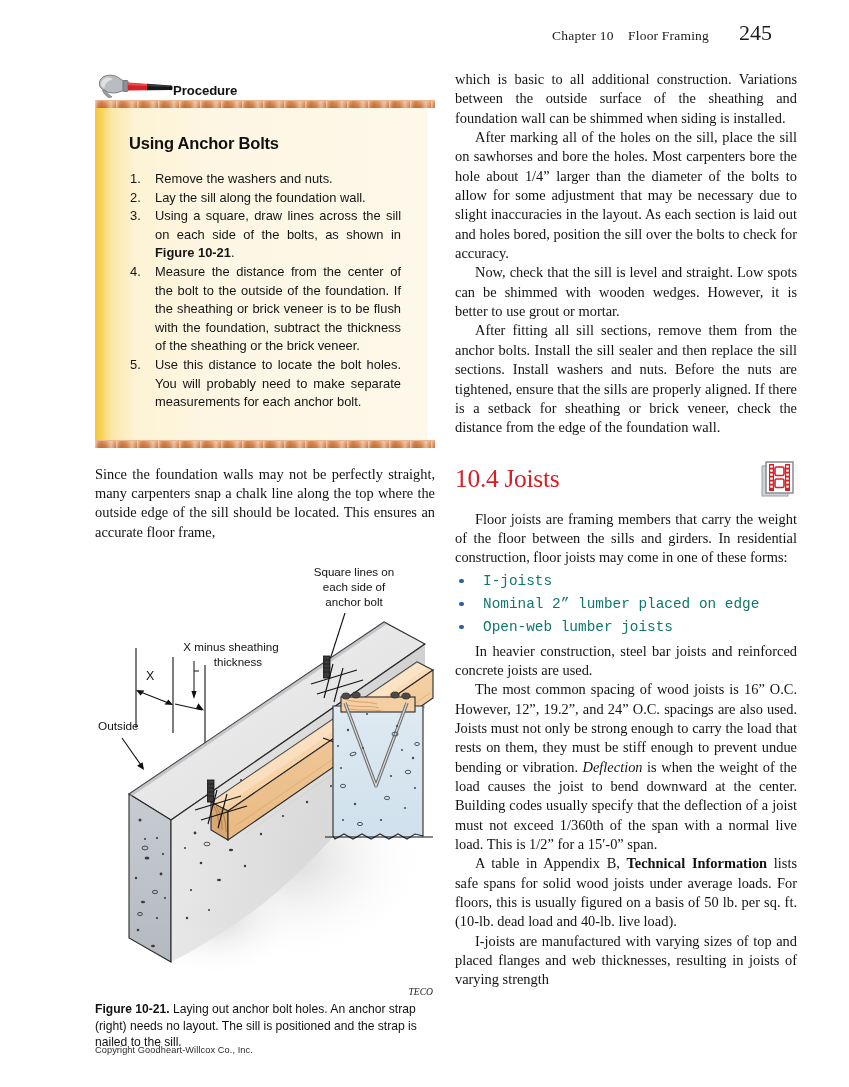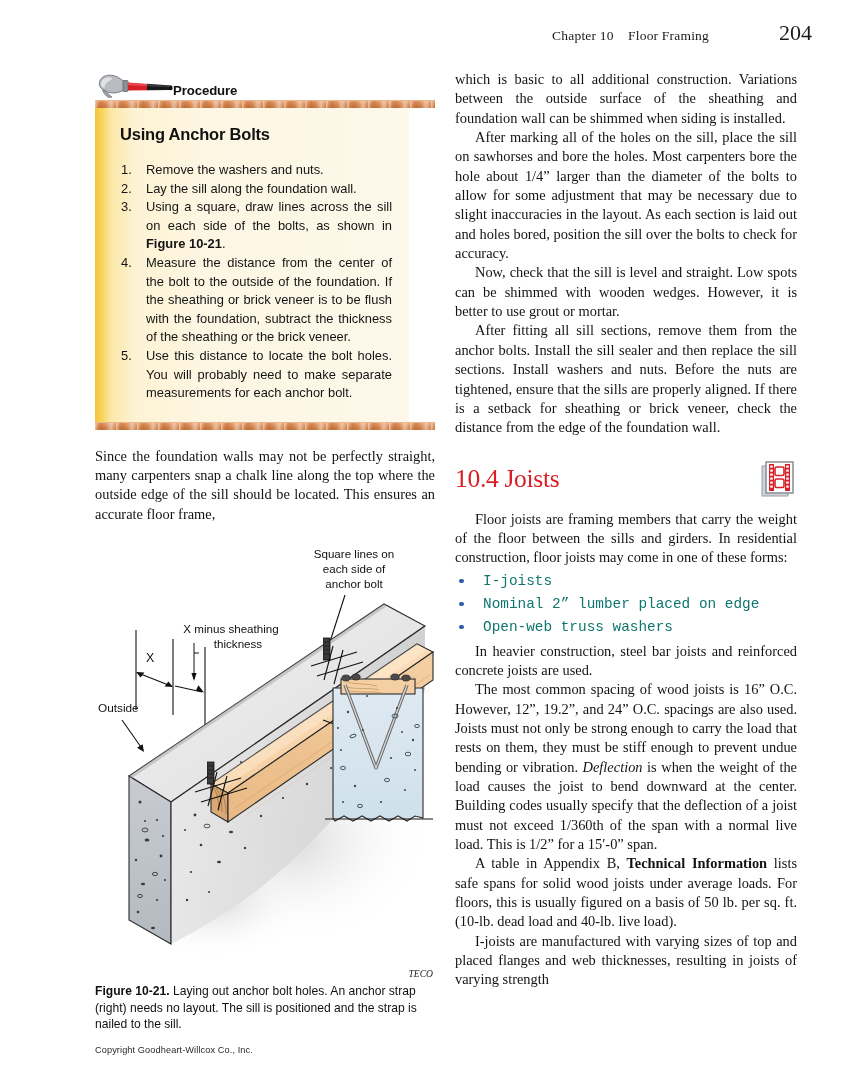--- a/index.html
+++ b/index.html
@@ -19,28 +19,27 @@
     position: absolute;
     left: 0; top: 0;
     width: 849px;
     height: 1087px;
     background: #fff;
   }
 
   
   .running-head {
     position: absolute;
-    left: 466px;
+    left: 426px;
     top: 22px;
     width: 346px;
     height: 30px;
     display: flex;
     align-items: baseline;
     justify-content: flex-end;
-    gap: 40px;
   }
   .rh-chapter {
     font-family: "Liberation Serif", serif;
     font-size: 13.5px;
     letter-spacing: .2px;
     color: #1a1a1a;
     white-space: pre;
   }
   .rh-page {
     font-family: "Liberation Serif", serif;
@@ -115,21 +114,21 @@
         rgba(255,255,255,.45) 16px, rgba(255,255,255,0) 21px),
       linear-gradient(180deg, #e8a270 0%, #d98a54 45%, #c97840 100%);
     border-top: 1px solid #e9b68e;
   }
   .proc-body {
     position: relative;
     width: 308px;
     background: linear-gradient(90deg,
         #f5c53a 0px, #f8d45c 7px, #fbe7a8 16px,
         #fdf3d4 40px, #fdf6e3 110px, #fdf8ea 100%);
-    padding: 3px;
+    padding: 12px;
   }
   .proc-inner {
     padding: 14px 14px 16px 22px;
   }
   .proc-h {
     font-family: "Liberation Sans", sans-serif;
     font-weight: bold;
     font-size: 16.5px;
     color: #111;
     margin: 0 0 17px 0;
@@ -252,21 +251,21 @@
     background: #2a5fa5;
   }
 </style>
 </head>
 <body>
 
 <div class="page">
 
   <div class="running-head">
     <span class="rh-chapter">Chapter 10    Floor Framing</span>
-    <span class="rh-page">204</span>
+    <span class="rh-page">245</span>
   </div>
 
   <div class="col-left">
 
     <div class="procedure-wrap">
 
       <div class="proc-header">
         <svg class="hammer" viewBox="0 0 80 28">
 
           <path d="M6 16 C3 13 4 6 10 4 C14 2.5 20 3 24 6 L30 10 L30 18 L24 20 C19 22 11 21 6 16 Z" fill="#b9bcc0" stroke="#6f7478" stroke-width="0.9"></path>
@@ -573,21 +572,21 @@
         </g>
         <rect x="5" y="3" width="27" height="31" fill="none" stroke="#8b9095" stroke-width="1.2"></rect>
       </svg>
     </div>
 
     <p class="body indent">Floor joists are framing members that carry the weight of the floor between the sills and girders. In residential construction, floor joists may come in one of these forms:</p>
 
     <ul class="bullets">
       <li>I-joists</li>
       <li>Nominal 2” lumber placed on edge</li>
-      <li>Open-web truss washers</li>
+      <li>Open-web lumber joists</li>
     </ul>
 
     <p class="body indent">In heavier construction, steel bar joists and reinforced concrete joists are used.</p>
     <p class="body indent">The most common spacing of wood joists is 16” O.C. However, 12”, 19.2”, and 24” O.C. spacings are also used. Joists must not only be strong enough to carry the load that rests on them, they must be stiff enough to prevent undue bending or vibration. <i>Deflection</i> is when the weight of the load causes the joist to bend downward at the center. Building codes usually specify that the deflection of a joist must not exceed 1/360th of the span with a normal live load. This is 1/2” for a 15′-0” span.</p>
     <p class="body indent">A table in Appendix B, <b>Technical Information</b> lists safe spans for solid wood joists under average loads. For floors, this is usually figured on a basis of 50 lb. per sq. ft. (10-lb. dead load and 40-lb. live load).</p>
     <p class="body indent">I-joists are manufactured with varying sizes of top and placed flanges and web thicknesses, resulting in joists of varying strength</p>
   </div>
 
   <div class="copyright">Copyright Goodheart-Willcox Co., Inc.</div>
 </div>

